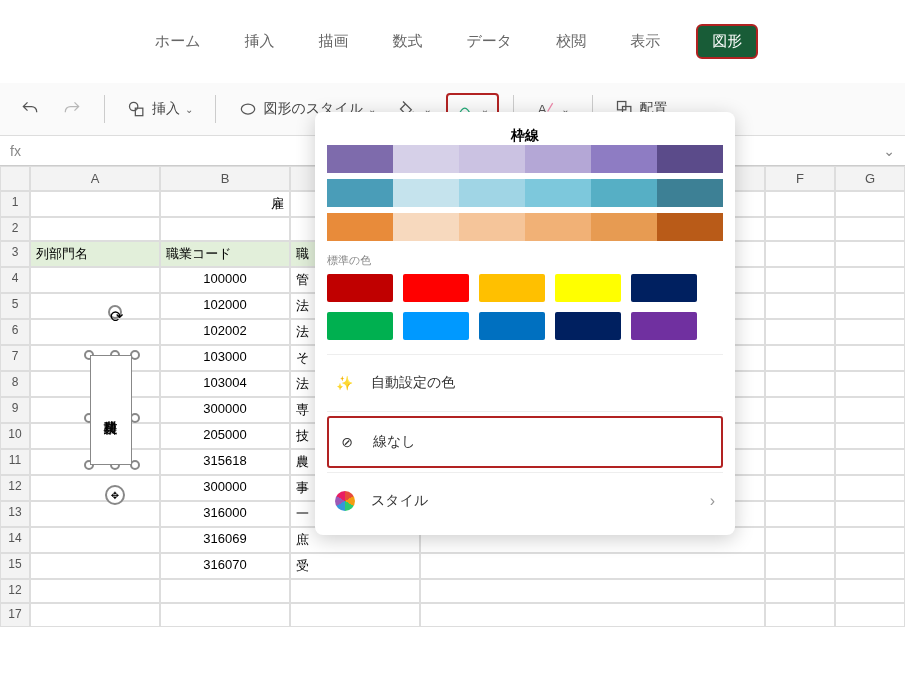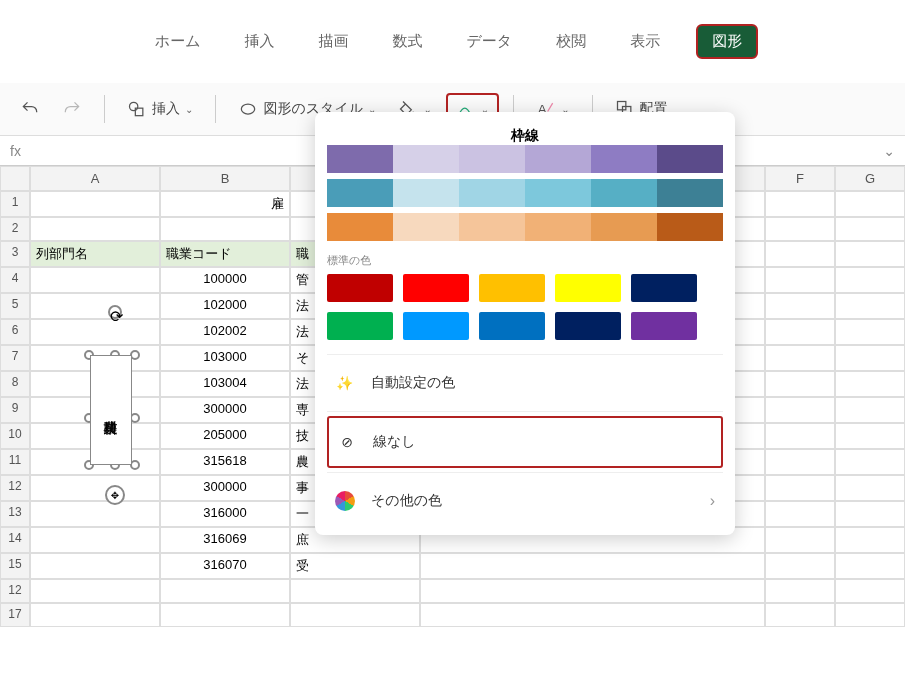--- a/index.html
+++ b/index.html
@@ -332,16 +332,16 @@
   <div class="popup-divider"></div>
   <div class="popup-item highlighted">
     <span class="item-icon">⊘</span>
     <span>線なし</span>
   </div>
   <div class="popup-divider"></div>
   <div class="popup-item">
     <span class="item-icon">
         <span class="wheel"></span>
       </span>
-    <span>その他の色</span>
+    <span>スタイル</span>
     <span class="chevron">›</span>
   </div>
 </div>
 
 </body></html>

